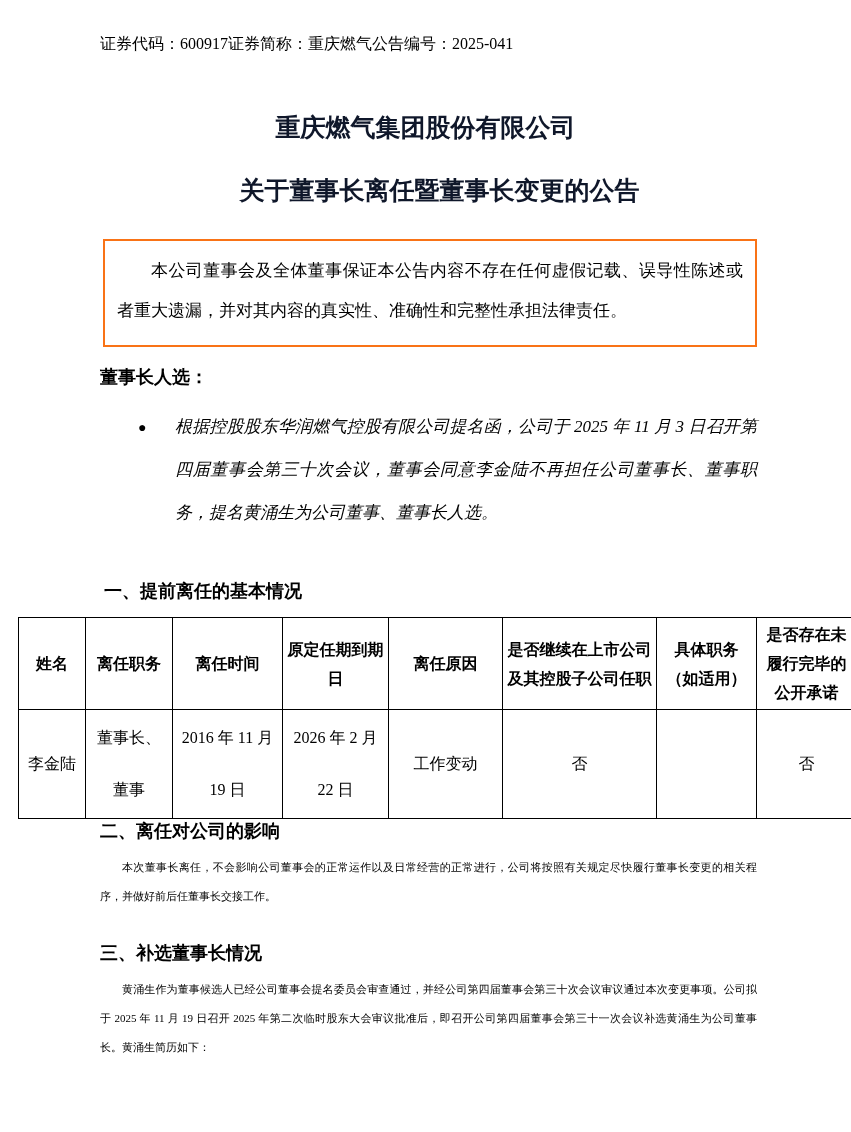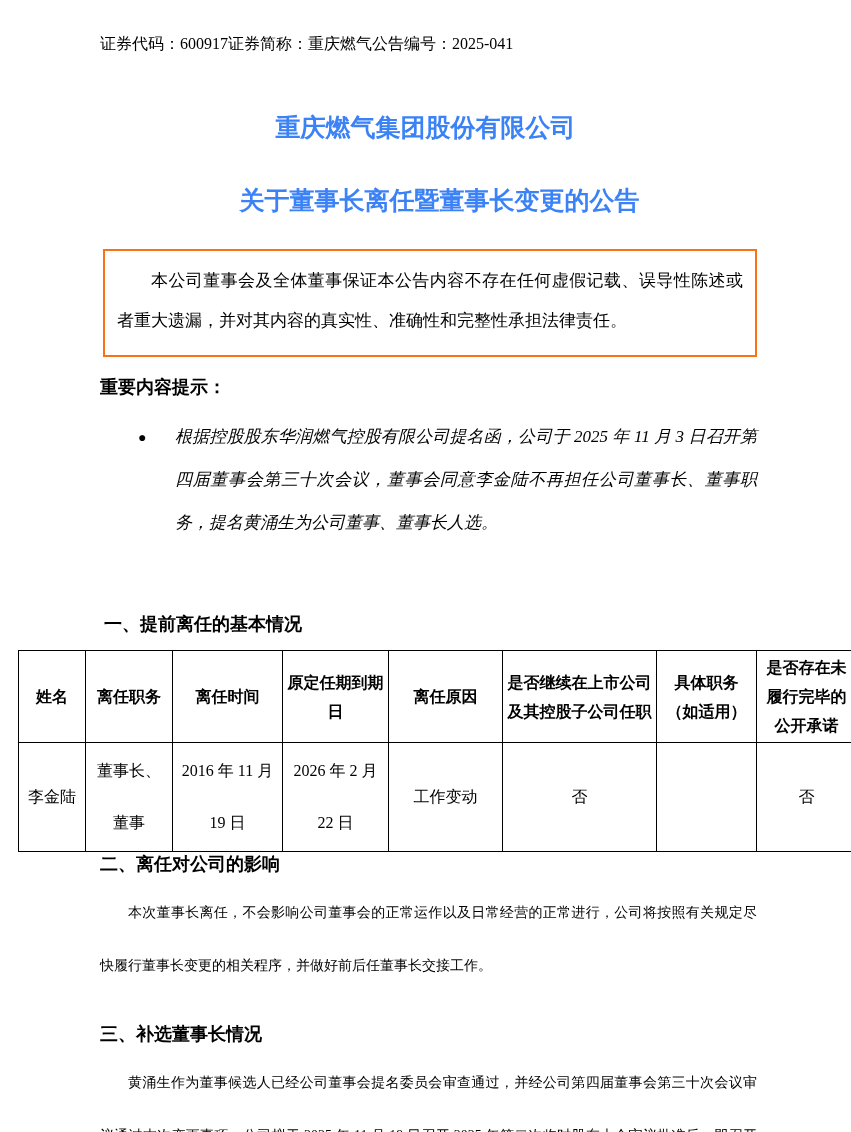--- a/index.html
+++ b/index.html
@@ -19,24 +19,24 @@
     margin:34px 94px 0 100px;
     font-size:16px;
     white-space:nowrap;
   }
   
   .doc-title {
     text-align:center;
     font-family:"Liberation Sans","DejaVu Sans",sans-serif;
     font-weight:bold;
     font-size:25px;
-    color:#3b82f6;
+    color:#0f172a;
   }
   .doc-title.t1 { margin-top:56px; }
-  .doc-title.t2 { margin-top:40px;padding-left:28px; }
+  .doc-title.t2 { margin-top:30px;padding-left:28px; }
   
   .disclaimer-box {
     margin:32px 94px 0 103px;
     border:2px solid #f97316;
     padding:10px 12px 14px 12px;
     font-size:17px;
     line-height:40px;
     text-align:justify;
   }
   .disclaimer-box p { text-indent:2em; }
@@ -51,21 +51,21 @@
   .hint-heading { margin-top:18px; }
   
   .bullet-item {
     display:flex;
     margin:16px 94px 0 138px;
     font-size:17px;
     line-height:43px;
   }
   .bullet-glyph { width:37px; flex:none; font-size:14px; line-height:45px; }
   .bullet-text { flex:1; text-align:justify;font-style:italic; }
-  .section-heading.s1 { margin-top:68px; margin-left:104px; }
+  .section-heading.s1 { margin-top:45px; margin-left:104px; }
   .section-heading.s2 { }
   .section-heading.s3 { margin-top:30px; }
   
   table.resign-table {
     margin:14px 0 0 18px;
     width:815px;
     border-collapse:collapse;
     table-layout:fixed;
     font-size:16px;
   }
@@ -83,22 +83,22 @@
   }
   table.resign-table td {
     height:90px;
     line-height:52px;
   }
   .cw0{width:67px;} .cw1{width:87px;} .cw2{width:110px;} .cw3{width:106px;}
   .cw4{width:114px;} .cw5{width:154px;} .cw6{width:100px;} .cw7{width:100px;}
   
   .body-para {
     margin:10px 94px 0 100px;
-    font-size:14px;
-    line-height:53px;
+    font-size:11px;
+    line-height:29px;
     text-indent:2em;
     text-align:justify;
   }
 </style>
 </head>
 <body>
 
 <div class="page">
 
   <div class="sec-header">
@@ -107,21 +107,21 @@
     <span>公告编号：2025-041</span>
   </div>
 
   <div class="doc-title t1">重庆燃气集团股份有限公司</div>
   <div class="doc-title t2">关于董事长离任暨董事长变更的公告</div>
 
   <div class="disclaimer-box">
     <p>本公司董事会及全体董事保证本公告内容不存在任何虚假记载、误导性陈述或者重大遗漏，并对其内容的真实性、准确性和完整性承担法律责任。</p>
   </div>
 
-  <div class="hint-heading">重要内容提示：</div>
+  <div class="hint-heading">董事长人选：</div>
 
   <div class="bullet-item">
     <span class="bullet-glyph">●</span>
     <span class="bullet-text">根据控股股东华润燃气控股有限公司提名函，公司于 2025 年 11 月 3 日召开第四届董事会第三十次会议，董事会同意李金陆不再担任公司董事长、董事职务，提名黄涌生为公司董事、董事长人选。</span>
   </div>
 
   <div class="section-heading s1">一、提前离任的基本情况</div>
 
   <table class="resign-table">
     <thead>

